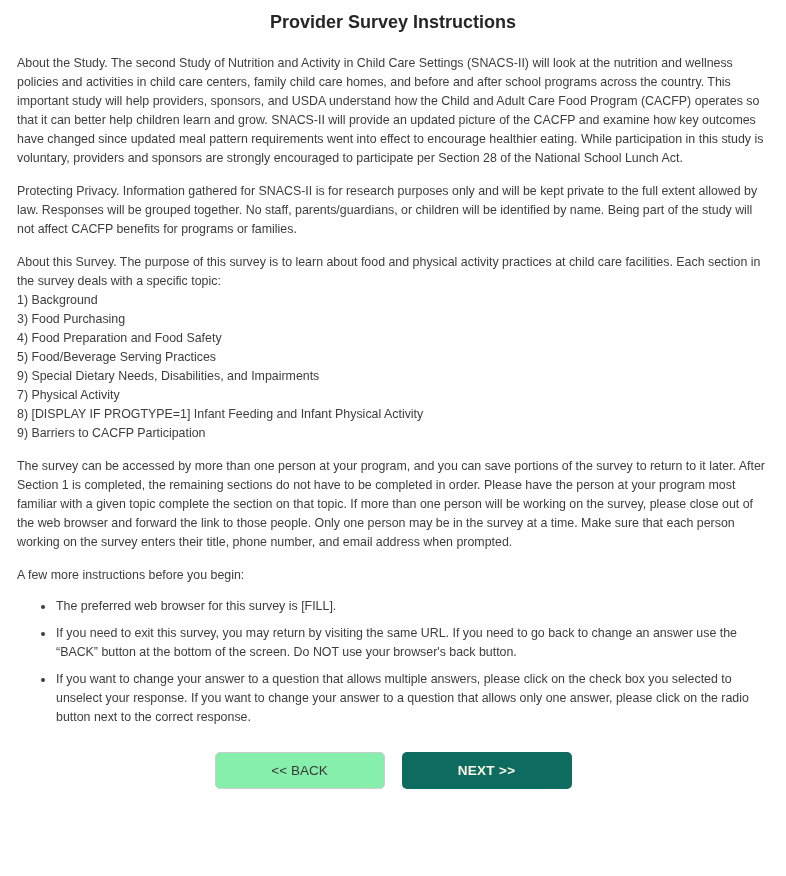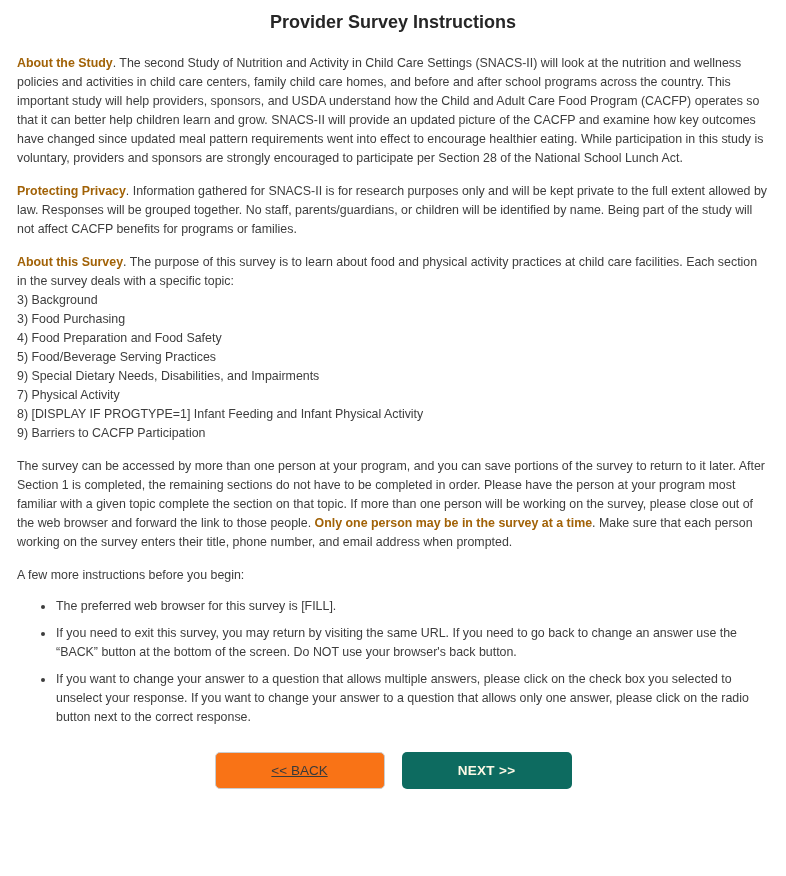--- a/index.html
+++ b/index.html
@@ -28,22 +28,22 @@
     text-align: center;
     margin: 0 0 22px 0;
   }
   p {
     margin: 0 0 14px 0;
   }
   p.tight {
     margin-bottom: 0;
   }
   strong {
-    color: #a16207;
-    font-weight: bold;
+    color: #404040;
+    font-weight: normal;
   }
   ul.sections {
     list-style: none;
     margin: 0 0 14px 0;
     padding: 0;
   }
   ul.sections li {
     line-height: 19px;
   }
   p.more-instructions {
@@ -72,25 +72,24 @@
     height: 37px;
     border-radius: 5px;
     font-family: "Liberation Sans", sans-serif;
     font-size: 13.5px;
     cursor: pointer;
     display: inline-flex;
     align-items: center;
     justify-content: center;
   }
   .btn-back {
-    background: #f97316;
+    background: #86efac;
     border: 1px solid #c9cdd0;
     color: #3a3a3a;
     font-weight: normal;
-    text-decoration: underline;
   }
   .btn-next {
     border: none;
     font-weight: bold;
     letter-spacing: 0.3px;
   }
 </style>
 </head>
 <body>
 
@@ -98,21 +97,21 @@
 
   <h1 class="page-title">Provider Survey Instructions</h1>
 
   <p><strong>About the Study</strong><span>. The second Study of Nutrition and Activity in Child Care Settings (SNACS-II) will look at the nutrition and wellness policies and activities in child care centers, family child care homes, and before and after school programs across the country. This important study will help providers, sponsors, and USDA understand how the Child and Adult Care Food Program (CACFP) operates so that it can better help children learn and grow. SNACS-II will provide an updated picture of the CACFP and examine how key outcomes have changed since updated meal pattern requirements went into effect to encourage healthier eating. While participation in this study is voluntary, providers and sponsors are strongly encouraged to participate per Section 28 of the National School Lunch Act.</span></p>
 
   <p><strong>Protecting Privacy</strong><span>. Information gathered for SNACS-II is for research purposes only and will be kept private to the full extent allowed by law. Responses will be grouped together. No staff, parents/guardians, or children will be identified by name. Being part of the study will not affect CACFP benefits for programs or families.</span></p>
 
   <p class="tight"><strong>About this Survey</strong><span>. The purpose of this survey is to learn about food and physical activity practices at child care facilities. Each section in the survey deals with a specific topic:</span></p>
 
   <ul class="sections">
-    <li>3) Background</li>
+    <li>1) Background</li>
     <li>3) Food Purchasing</li>
     <li>4) Food Preparation and Food Safety</li>
     <li>5) Food/Beverage Serving Practices</li>
     <li>9) Special Dietary Needs, Disabilities, and Impairments</li>
     <li>7) Physical Activity</li>
     <li>8) [DISPLAY IF PROGTYPE=1] Infant Feeding and Infant Physical Activity</li>
     <li>9) Barriers to CACFP Participation</li>
   </ul>
 
   <p><span>The survey can be accessed by more than one person at your program, and you can save portions of the survey to return to it later. After Section 1 is completed, the remaining sections do not have to be completed in order. Please have the person at your program most familiar with a given topic complete the section on that topic. If more than one person will be working on the survey, please close out of the web browser and forward the link to those people. </span><strong>Only one person may be in the survey at a time</strong><span>. Make sure that each person working on the survey enters their title, phone number, and email address when prompted.</span></p>

